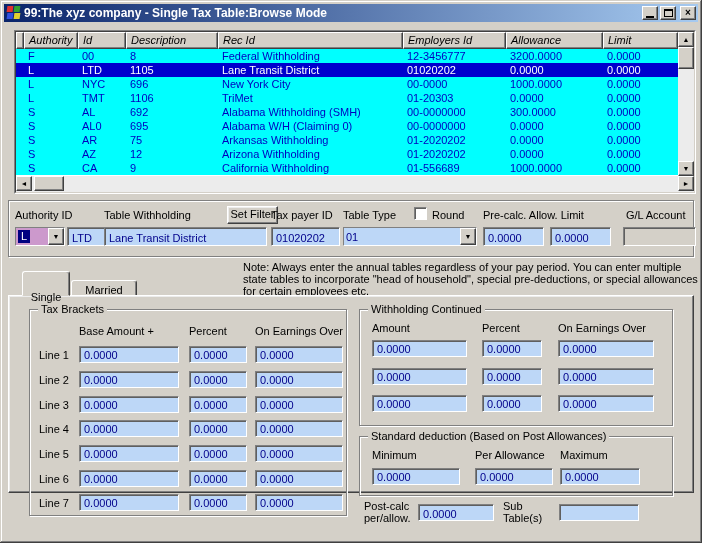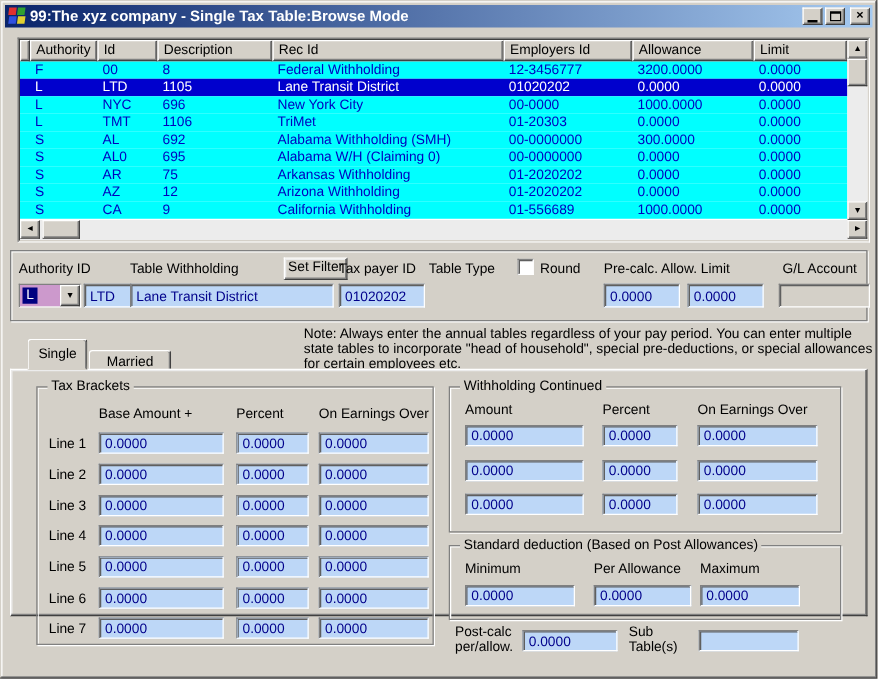--- a/index.html
+++ b/index.html
@@ -39,21 +39,21 @@
 
   
   .sunken { border:1px solid; border-color:#808080 #fff #fff #808080; }
   .sunken-in { width:100%; height:100%; border:1px solid; border-color:#404040 #d4d0c8 #d4d0c8 #404040; }
 
   
   .grid-outer { position:absolute; left:14px; top:30px; width:682px; height:164px; }
   .grid-body { position:relative; width:100%; height:100%; background:#fff; overflow:hidden; }
   .grid-content { position:absolute; left:0; top:0; right:16px; bottom:16px; background:#fff; overflow:hidden; }
   .grow, .ghead { display:grid; grid-template-columns: 8px 54px 48px 92px 185px 103px 97px minmax(0,1fr); }
-  .ghead { height:17px; }
+  .ghead { height:17px;font-style:italic; }
   .hcell {
     background:#d4d0c8; border:1px solid; border-color:#fff #404040 #404040 #fff;
     box-shadow: inset -1px -1px 0 #808080;
     padding:1px 0 0 4px; overflow:hidden; white-space:nowrap; cursor:default;
   }
   .grow { height:14px; background:#00ffff; color:#0000bf; cursor:default; }
   .grow .gc { padding:0 0 0 4px; line-height:14px; overflow:hidden; white-space:nowrap; }
   .grow.sel { background:#0000cd; color:#fff; }
 
   
@@ -114,21 +114,21 @@
 
   
   .note {
     position:absolute; left:243px; top:261px; width:456px; height:34px; cursor:default;
   }
   .tab {
     position:absolute; background:#d4d0c8; text-align:center; cursor:default;
     border:1px solid; border-color:#fff #404040 #d4d0c8 #fff;
     border-radius:3px 3px 0 0; box-shadow: inset -1px 0 0 #808080;
   }
-  .tab.active { left:22px; top:271px; width:48px; height:25px; padding-top:5px; z-index:3; }
+  .tab.active { left:22px; top:271px; width:48px; height:25px; padding-top:19px; z-index:3; }
   .tab.inactive { left:71px; top:280px; width:66px; height:21px; padding-top:3px; z-index:1; }
 
   
   .tab-panel {
     position:absolute; left:8px; top:295px; width:686px; height:198px; background:#d4d0c8;
     border:1px solid; border-color:#fff #404040 #404040 #fff;
     box-shadow: inset -1px -1px 0 #808080, inset 1px 1px 0 #ececec; z-index:2;
   }
   .group {
     position:absolute; border:1px solid #808080;
@@ -318,20 +318,26 @@
     <div class="fieldwrap" style="left:95px; top:26px; width:163px;">
         <input class="field" value="Lane Transit District" style="">
       </div>
 
     <div class="flabel" style="left:262px; top:8px;">Tax payer ID</div>
     <div class="fieldwrap" style="left:262px; top:26px; width:69px;">
         <input class="field" value="01020202" style="">
       </div>
 
     <div class="flabel" style="left:334px; top:8px;">Table Type</div>
+    <div class="combo" style="left:334px; top:26px; width:134px;">
+      <div class="combo-inner blue">01</div>
+      <div class="dd-btn">
+          <span>▼</span>
+        </div>
+    </div>
 
     <div class="checkbox" style="left:405px; top:6px;"></div>
     <div class="flabel" style="left:423px; top:8px;">Round</div>
 
     <div class="flabel" style="left:474px; top:8px;">Pre-calc. Allow. Limit</div>
     <div class="fieldwrap" style="left:474px; top:26px; width:61px;">
         <input class="field" value="0.0000" style="">
       </div>
     <div class="fieldwrap" style="left:541px; top:26px; width:61px;">
         <input class="field" value="0.0000" style="">

